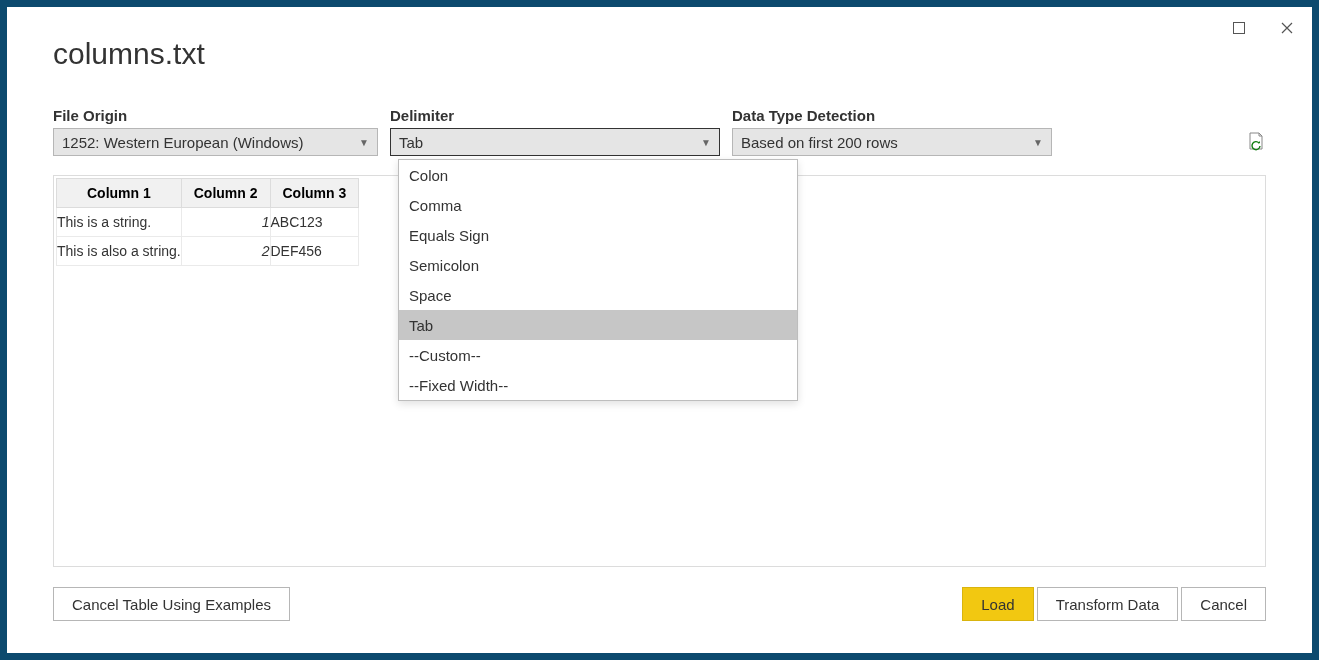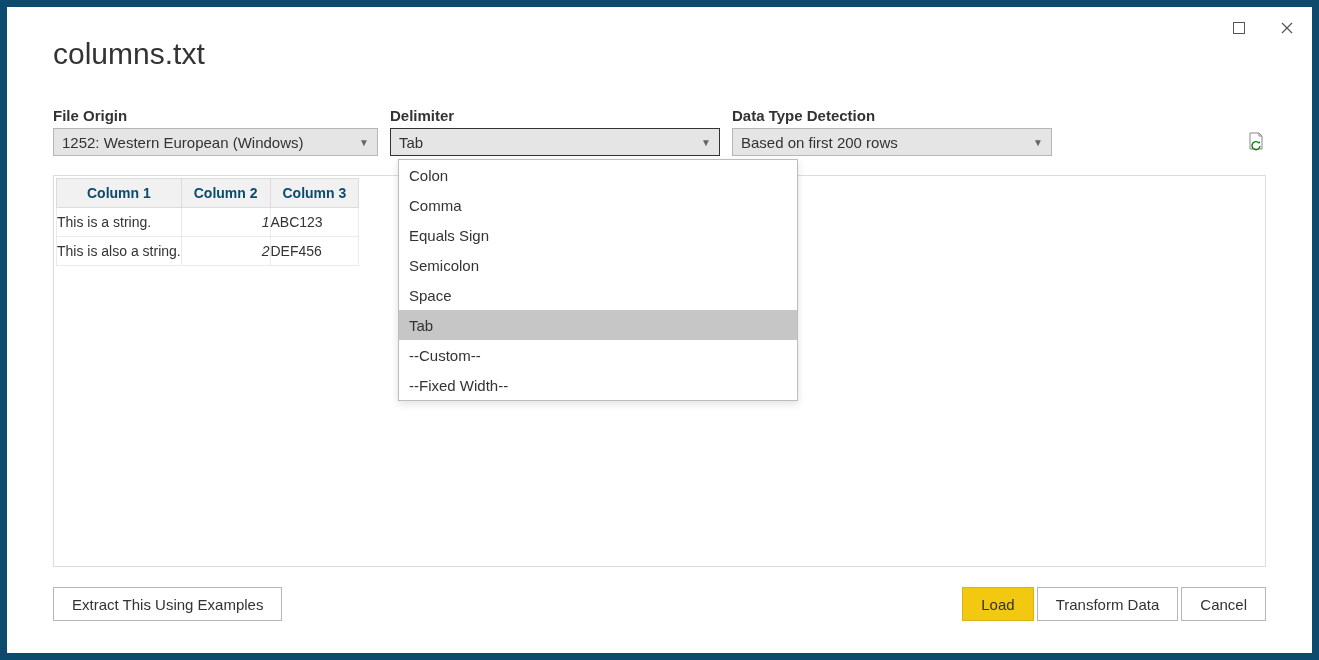--- a/index.html
+++ b/index.html
@@ -78,21 +78,21 @@
     border-collapse: collapse;
     font-size: 14px;
     margin: 2px;
   }
   table.preview th {
     background: #f1f1f1;
     border: 1px solid #dcdcdc;
     font-weight: 600;
     padding: 6px 12px;
     text-align: center;
-    color: #0c4a6e;
+    color: #000000;
   }
   table.preview td {
     border: 1px solid #eaeaea;
     padding: 6px 0;
     color: #333;
   }
   table.preview td.num { text-align: right; font-style: italic; }
 
   
   .dropdown-popup {
@@ -223,21 +223,21 @@
     <div class="opt">Comma</div>
     <div class="opt">Equals Sign</div>
     <div class="opt">Semicolon</div>
     <div class="opt">Space</div>
     <div class="opt selected">Tab</div>
     <div class="opt">--Custom--</div>
     <div class="opt">--Fixed Width--</div>
   </div>
 
   <div class="footer">
-    <div class="btn">Extract This Using Examples</div>
+    <div class="btn">Cancel Table Using Examples</div>
     <div class="footer-right">
       <div class="btn accent">Load</div>
       <div class="btn">Transform Data</div>
       <div class="btn">Cancel</div>
     </div>
   </div>
 
 </div>
 
 </body></html>

